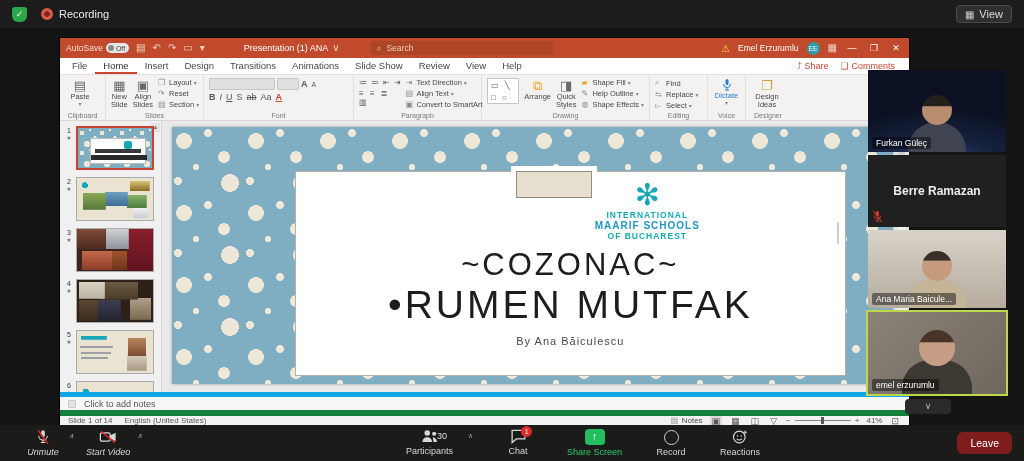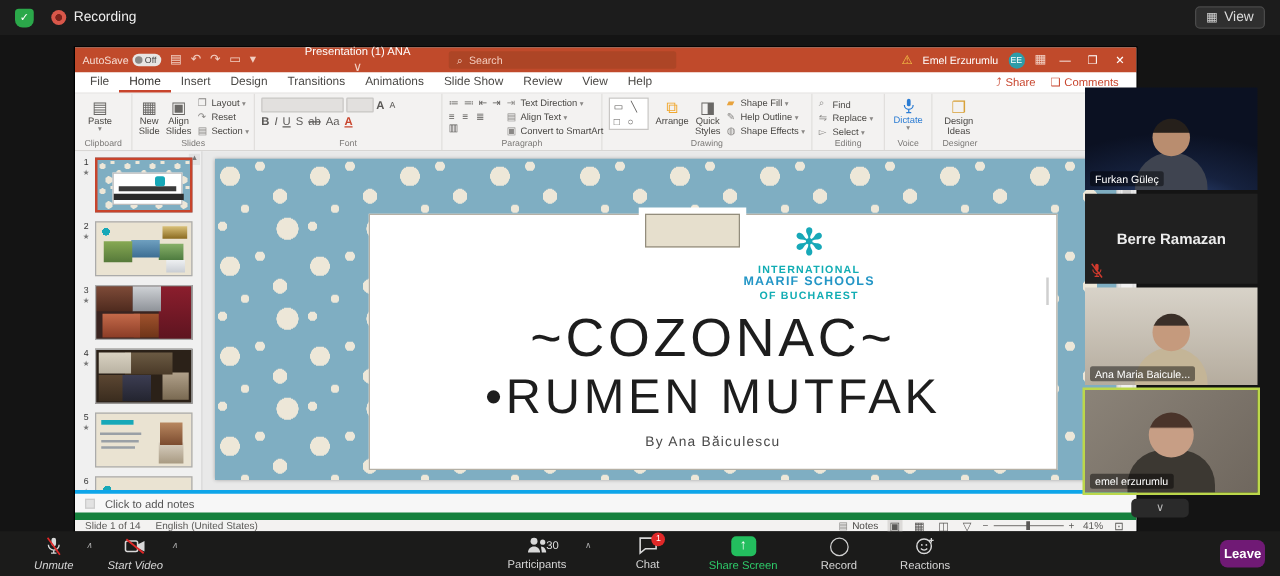--- a/index.html
+++ b/index.html
@@ -24,21 +24,21 @@
   
   .ppt { position:absolute; left:60px; top:38px; width:849px; height:387px;
     background:#fff; display:flex; flex-direction:column; box-shadow:0 0 0 1px #000; }
   .ttl { height:20px; background:#C04A2B; display:flex; align-items:center; padding:0 6px;
     color:#f6ddd4; font-size:8.5px; gap:7px; flex:none; }
   .autosave { display:flex; align-items:center; gap:3px; }
   .aspill { background:#e8e6e4; color:#444; border-radius:6px; font-size:7px; padding:0 4px 0 2px;
     height:10px; display:flex; align-items:center; gap:2px; }
   .aspill .dot { width:6px; height:6px; background:#8a8886; border-radius:50%; }
   .tic { color:#f2cfc2; font-size:10px; line-height:1; }
-  .ttl-title { margin-left:32px; font-size:9px; color:#fff; white-space:nowrap; display:flex; gap:4px; align-items:center;flex-direction:column;}
+  .ttl-title { margin-left:32px; font-size:9px; color:#fff; white-space:nowrap; display:flex; gap:4px; align-items:center;}
   .searchbox { margin-left:24px; width:182px; height:14px; background:#AD4526; border-radius:2px;
     display:flex; align-items:center; gap:5px; padding:0 6px; color:#f4cdbf; font-size:8.5px; }
   .ttl-right { margin-left:auto; display:flex; align-items:center; gap:8px; }
   .warn { color:#f7c948; font-size:10px; }
   .uname { font-size:8.5px; color:#fff; }
   .avatar { width:13px; height:13px; border-radius:50%; background:#2D9CA8; color:#fff;
     font-size:7px; text-align:center; line-height:13px; }
   .winc { color:#fff; font-size:9px; width:14px; text-align:center; }
 
   .tabs { height:17px; background:#fff; border-bottom:1px solid #e3e1df; display:flex;
@@ -144,25 +144,25 @@
   .card { position:absolute; left:17%; top:17%; right:6.5%; bottom:3%; background:#fff;
     border:1px solid #b5b0a5; }
   .cardtab { position:absolute; top:-1px; left:47%; transform:translateX(-50%); width:76px; height:27px;
     background:#E6DFCD; border:1px solid #938d7d; box-shadow:0 0 0 5px #fff; }
   .mlogo { position:absolute; top:4%; left:64%; transform:translateX(-50%); text-align:center; width:170px; }
   .mlogo .mark { font-size:30px; line-height:30px; color:#17A8B8; }
   .mlogo .ln1 { font-size:8.5px; font-weight:bold; letter-spacing:1px; color:#12ADB4; }
   .mlogo .ln2 { font-size:10px; font-weight:bold; letter-spacing:1px; color:#2396C6; }
   .mlogo .ln3 { font-size:8.5px; font-weight:bold; letter-spacing:1px; color:#12ADB4; }
   .titles { position:absolute; top:37%; left:0; right:0; text-align:center; color:#1d1d1d; }
-  .titles .t-1 { font-size:43px; letter-spacing:3px; line-height:1.15; }
+  .titles .t-1 { font-size:31px; letter-spacing:3px; line-height:1.15; }
   .titles .t-2 { font-size:39px; letter-spacing:3px; line-height:1.15; }
   .titles .by { font-size:11px; color:#4a4a4a; margin-top:7px; letter-spacing:1px; }
 
-  .notes { height:18px; background:#F7F7F7; border-top:3px solid #0ea5e9; display:flex;
+  .notes { height:18px; background:#F7F7F7; border-top:5px solid #0ea5e9; display:flex;
     align-items:center; padding-left:8px; gap:8px; font-size:9px; color:#555; flex:none; }
   .notesgrip { width:8px; height:8px; background:#e2e2e2; border:1px solid #ccc; font-size:5px;
     color:#888; text-align:center; line-height:7px; }
   .status { height:15px; background:#F3F2F1; border-top:6px solid #15803d; display:flex;
     align-items:center; font-size:8px; color:#5a5856; padding:0 8px; gap:12px; flex:none; }
   .st-right { margin-left:auto; display:flex; align-items:center; gap:7px; }
   .vicon { font-size:9px; color:#5a5856; padding:0 2px; }
   .vicon.active { background:#dcdad8; }
   .zslider { display:flex; align-items:center; gap:4px; }
   .ztrack { width:56px; height:1px; background:#8a8886; position:relative; }
@@ -198,22 +198,22 @@
     justify-content:flex-start; padding:4px 8px 0; color:#d6d6d6; font-size:9px; gap:2px; min-width:54px; }
   .zbtn .lbl { line-height:10px; white-space:nowrap; }
   .zcaret { position:absolute; top:7px; right:-4px; font-size:7px; color:#aaa; }
   .badge { position:absolute; top:1px; left:56%; background:#e02828; color:#fff; border-radius:50%;
     width:11px; height:11px; font-size:7px; text-align:center; line-height:11px; }
   .pcount { position:absolute; top:6px; left:62%; font-size:9px; color:#ddd; }
   .greenbox { width:20px; height:16px; background:#23BE5E; border-radius:4px; color:#fff;
     font-size:11px; text-align:center; line-height:15px; }
   .share-lbl { color:#2ecb6a; }
   .ring { width:15px; height:15px; border:1.5px solid #cfcfcf; border-radius:50%; margin-top:1px; }
-  .leave { position:absolute; right:12px; top:7px; height:22px; background:#701a75; border-radius:6px;
-    color:#fff; font-size:10.5px; font-weight:bold; padding:0 3px; line-height:22px; }
+  .leave { position:absolute; right:12px; top:7px; height:22px; background:#7f1d1d; border-radius:6px;
+    color:#fff; font-size:10.5px; font-weight:normal; padding:0 13px; line-height:22px; }
   .lgroup { display:flex; margin-left:16px;font-style:italic; }
   .cgroup { position:absolute; left:398px; top:0; bottom:0; display:flex; gap:14px; }
   svg.ic { display:block; }
 </style>
 </head>
 <body>
 
 <div class="topbar">
   <div class="shield"><span>✓</span></div>
   <div class="recpill">

